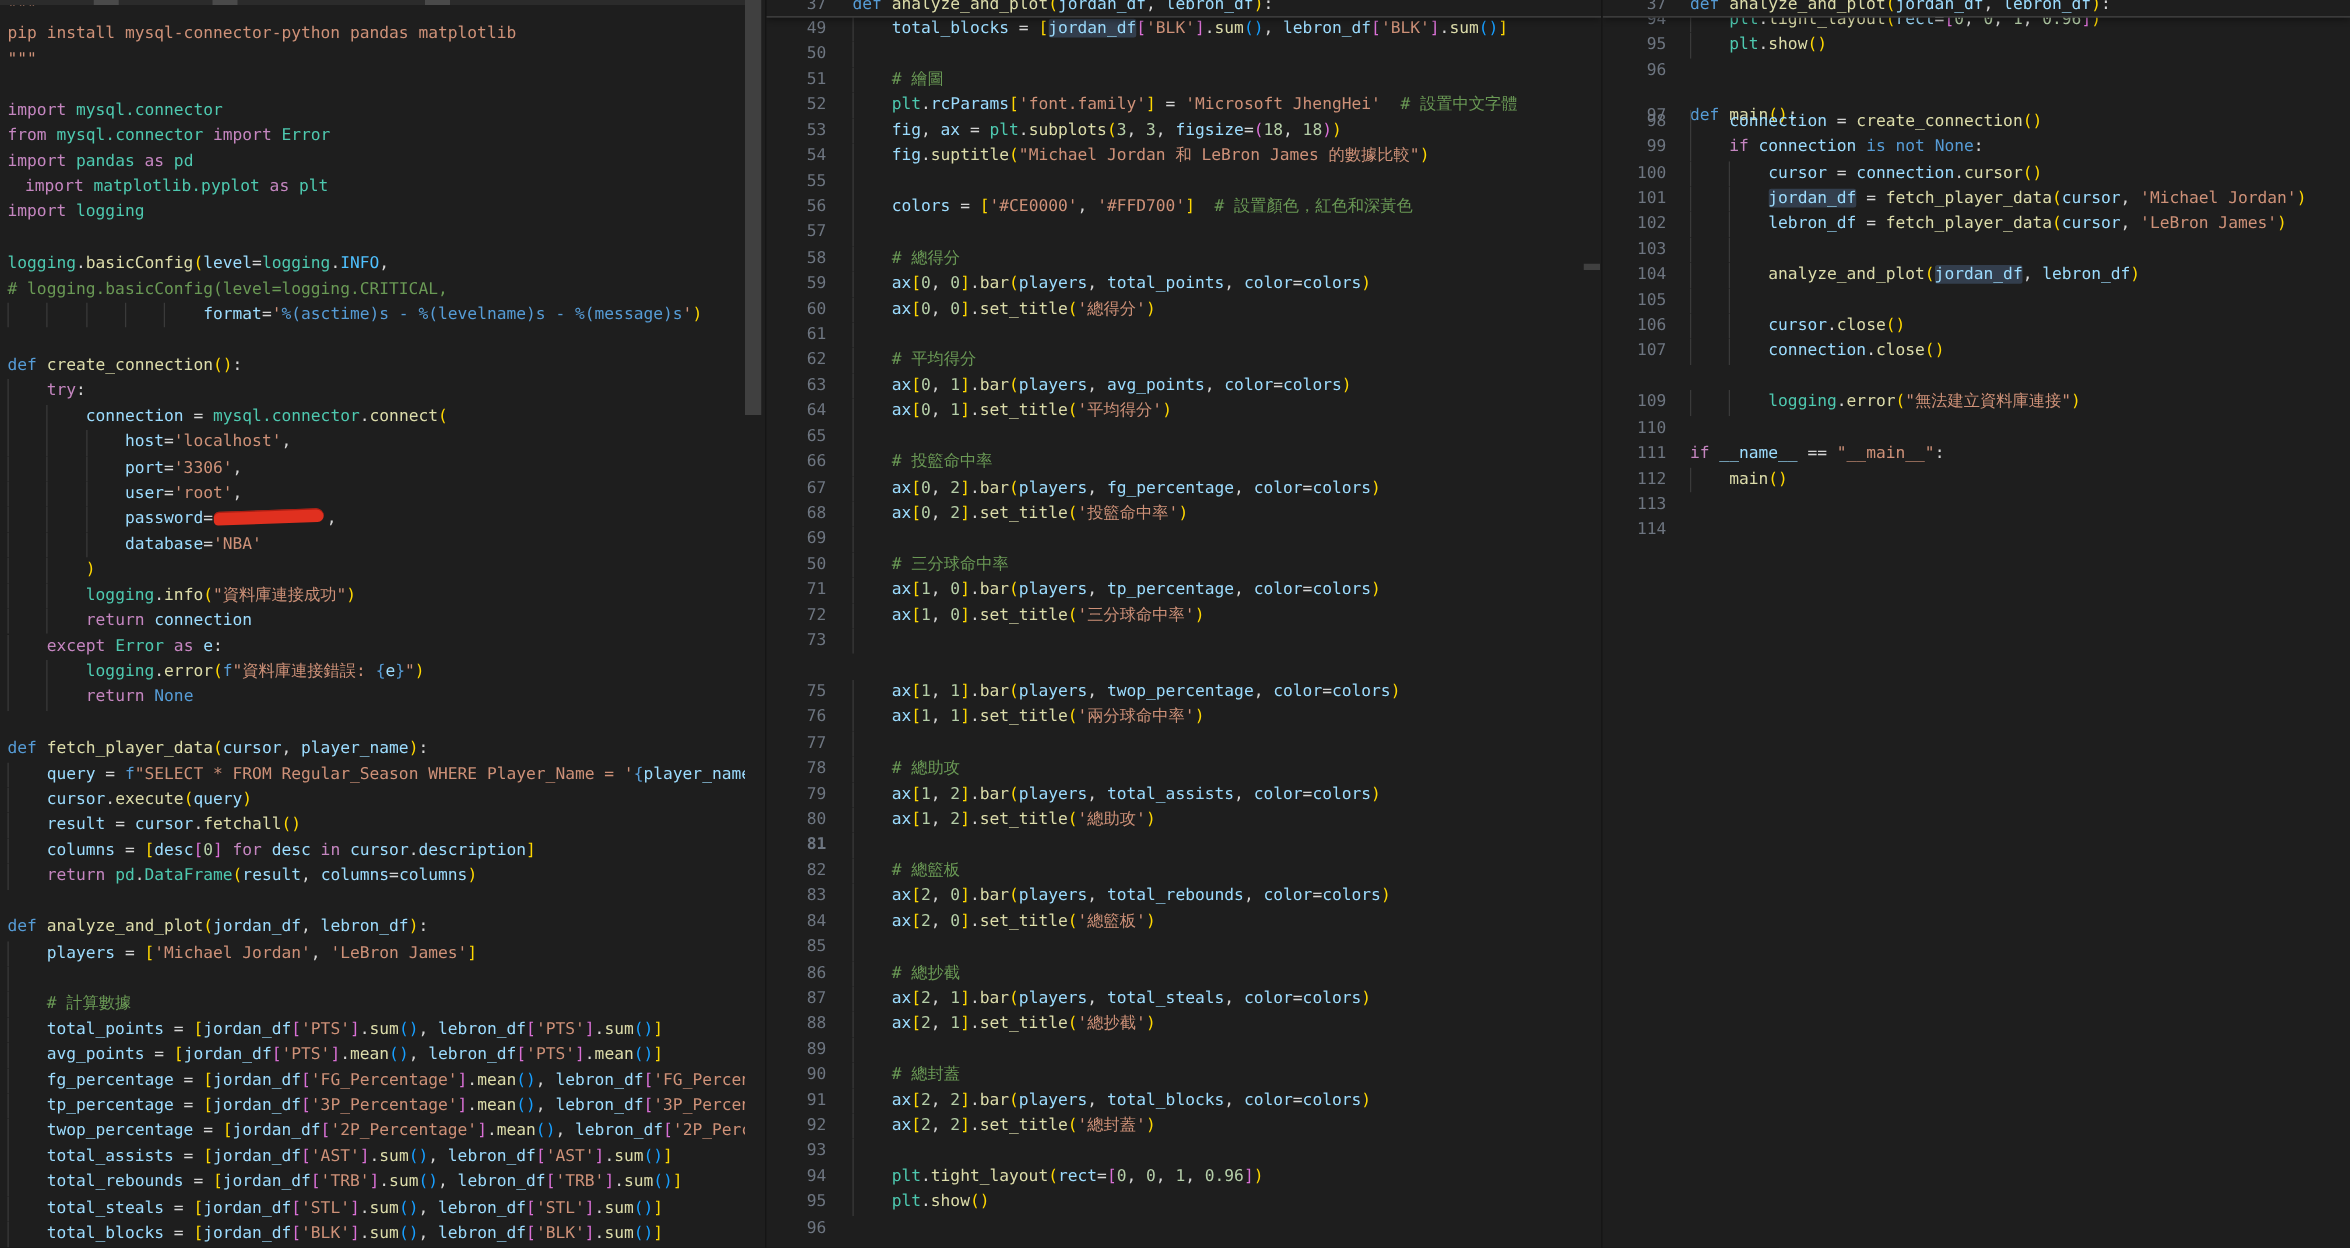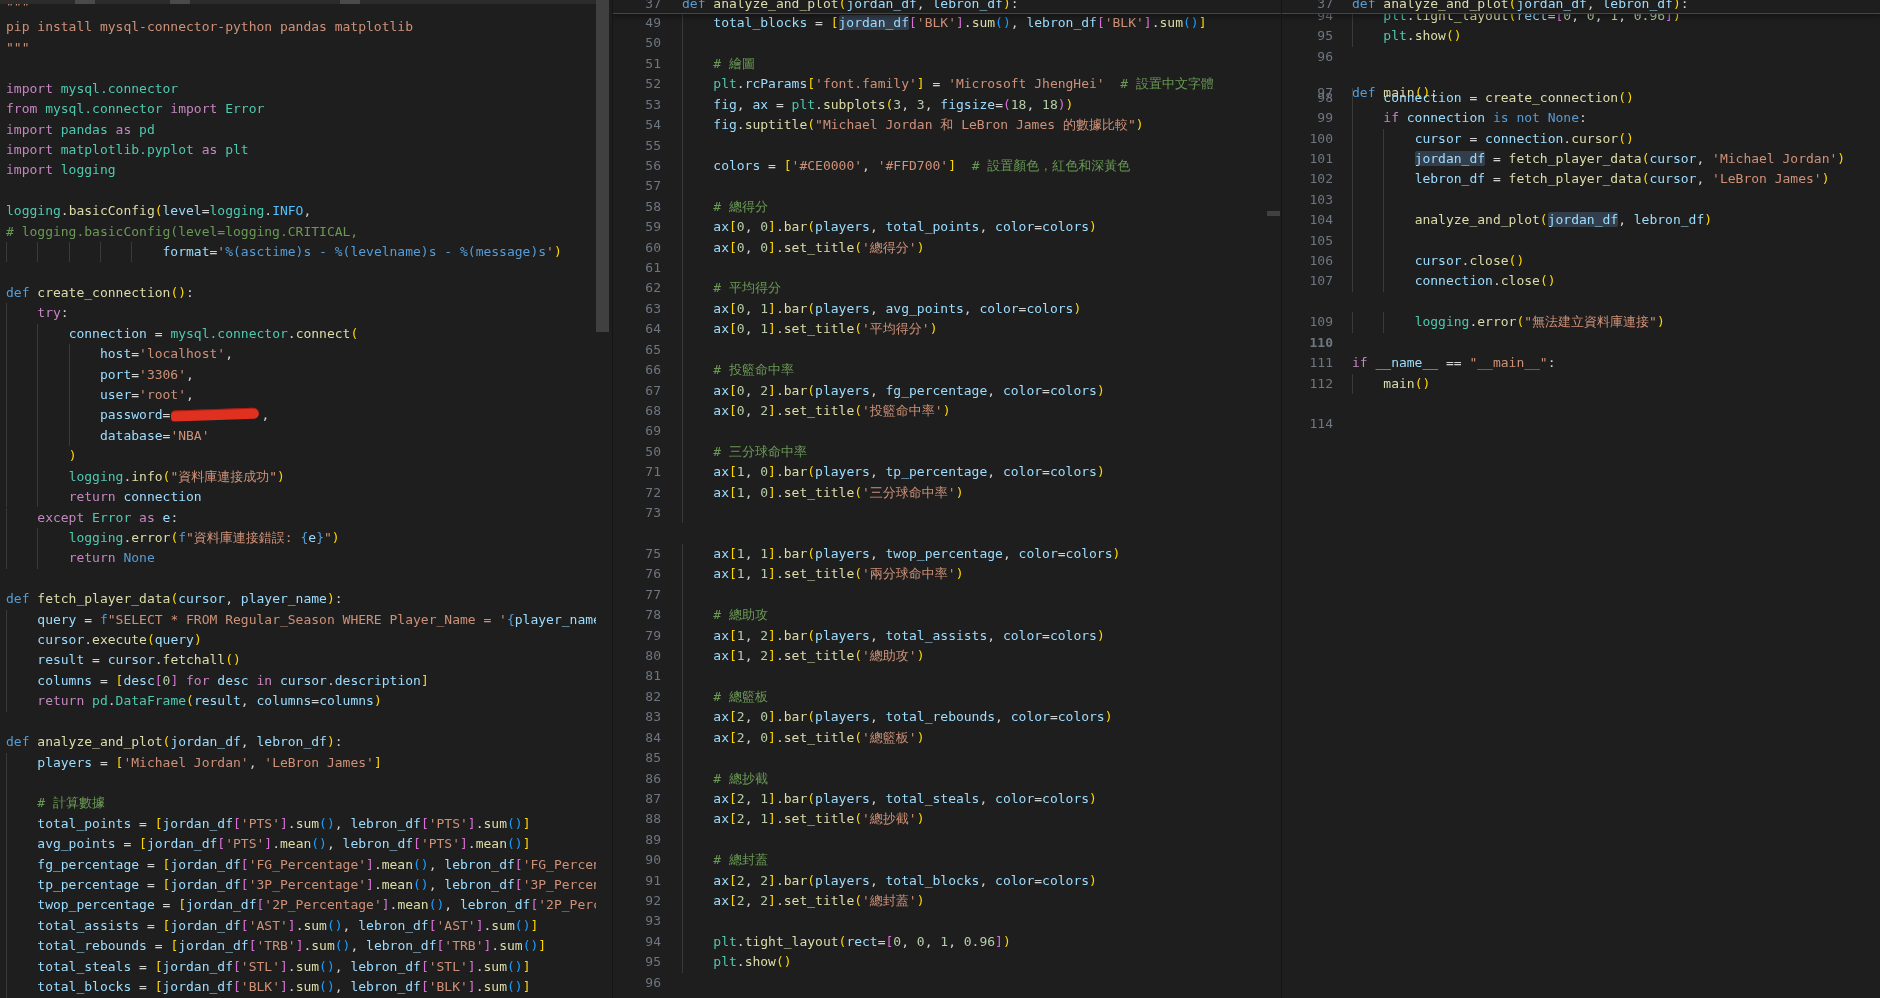--- a/index.html
+++ b/index.html
@@ -32,21 +32,21 @@
 
 <div class="editor">
   <div class="pane" style="left: 0px; width: 612px;">
       <div class="line" style="top: -3px; height: 20.42px; line-height: 20.42px; width: 596px;"><div class="code" style="left: 6px;"><span class="tk-str">"""</span></div></div>
       <div class="line" style="top: 17.42px; height: 20.42px; line-height: 20.42px; width: 596px;"><div class="code" style="left: 6px;"><span class="tk-str">pip install mysql-connector-python pandas matplotlib</span></div></div>
       <div class="line" style="top: 37.84px; height: 20.42px; line-height: 20.42px; width: 596px;"><div class="code" style="left: 6px;"><span class="tk-str">"""</span></div></div>
       <div class="line" style="top: 58.26px; height: 20.42px; line-height: 20.42px; width: 596px;"><div class="code" style="left: 6px;"></div></div>
       <div class="line" style="top: 78.68px; height: 20.42px; line-height: 20.42px; width: 596px;"><div class="code" style="left: 6px;"><span class="tk-kw">import </span><span class="tk-mod">mysql.connector</span></div></div>
       <div class="line" style="top: 99.1px; height: 20.42px; line-height: 20.42px; width: 596px;"><div class="code" style="left: 6px;"><span class="tk-kw">from </span><span class="tk-mod">mysql.connector</span><span class="tk-kw"> import </span><span class="tk-mod">Error</span></div></div>
       <div class="line" style="top: 119.52px; height: 20.42px; line-height: 20.42px; width: 596px;"><div class="code" style="left: 6px;"><span class="tk-kw">import </span><span class="tk-mod">pandas</span><span class="tk-kw"> as </span><span class="tk-mod">pd</span></div></div>
-      <div class="line" style="top: 139.94px; height: 20.42px; line-height: 20.42px; width: 596px;"><div class="code" style="left: 6px; text-align: center;"><span class="tk-kw">import </span><span class="tk-mod">matplotlib.pyplot</span><span class="tk-kw"> as </span><span class="tk-mod">plt</span></div></div>
+      <div class="line" style="top: 139.94px; height: 20.42px; line-height: 20.42px; width: 596px;"><div class="code" style="left: 20px; text-align: center;"><span class="tk-kw">import </span><span class="tk-mod">matplotlib.pyplot</span><span class="tk-kw"> as </span><span class="tk-mod">plt</span></div></div>
       <div class="line" style="top: 160.36px; height: 20.42px; line-height: 20.42px; width: 660px;"><div class="code" style="left: 6px;"><span class="tk-kw">import </span><span class="tk-mod">logging</span></div></div>
       <div class="line" style="top: 180.78px; height: 20.42px; line-height: 20.42px; width: 596px;"><div class="code" style="left: 6px;"></div></div>
       <div class="line" style="top: 201.2px; height: 20.42px; line-height: 20.42px; width: 596px;"><div class="code" style="left: 6px;"><span class="tk-mod">logging</span><span class="tk-pun">.</span><span class="tk-fn">basicConfig</span><span class="tk-b1">(</span><span class="tk-var">level</span><span class="tk-pun">=</span><span class="tk-mod">logging</span><span class="tk-pun">.</span><span class="tk-const">INFO</span><span class="tk-pun">,</span></div></div>
       <div class="line" style="top: 221.62px; height: 20.42px; line-height: 20.42px; width: 596px;"><div class="code" style="left: 6px;"><span class="tk-cmt"># logging.basicConfig(level=logging.CRITICAL,</span></div></div>
       <div class="line" style="top: 242.04px; height: 20.42px; line-height: 20.42px; width: 596px;"><div class="guide" style="left: 6px;"></div><div class="guide" style="left: 37.28px;"></div><div class="guide" style="left: 68.56px;"></div><div class="guide" style="left: 99.84px;"></div><div class="guide" style="left: 131.12px;"></div><div class="code" style="left: 6px;"><span class="tk-ws">                    </span><span class="tk-var">format</span><span class="tk-pun">=</span><span class="tk-str">'</span><span class="tk-fmt">%(asctime)s - %(levelname)s - %(message)s</span><span class="tk-str">'</span><span class="tk-b1">)</span></div></div>
       <div class="line" style="top: 262.46px; height: 20.42px; line-height: 20.42px; width: 596px;"><div class="code" style="left: 6px;"></div></div>
       <div class="line" style="top: 282.88px; height: 20.42px; line-height: 20.42px; width: 596px;"><div class="code" style="left: 6px;"><span class="tk-def">def </span><span class="tk-fn">create_connection</span><span class="tk-b1">()</span><span class="tk-pun">:</span></div></div>
       <div class="line" style="top: 303.3px; height: 20.42px; line-height: 20.42px; width: 596px;"><div class="guide" style="left: 6px;"></div><div class="code" style="left: 6px;"><span class="tk-ws">    </span><span class="tk-kw">try</span><span class="tk-pun">:</span></div></div>
       <div class="line" style="top: 323.72px; height: 20.42px; line-height: 20.42px; width: 596px;"><div class="guide" style="left: 6px;"></div><div class="guide" style="left: 37.28px;"></div><div class="code" style="left: 6px;"><span class="tk-ws">        </span><span class="tk-var">connection</span><span class="tk-pun"> = </span><span class="tk-mod">mysql.connector</span><span class="tk-pun">.</span><span class="tk-fn">connect</span><span class="tk-b1">(</span></div></div>
       <div class="line" style="top: 344.14px; height: 20.42px; line-height: 20.42px; width: 596px;"><div class="guide" style="left: 6px;"></div><div class="guide" style="left: 37.28px;"></div><div class="guide" style="left: 68.56px;"></div><div class="code" style="left: 6px;"><span class="tk-ws">            </span><span class="tk-var">host</span><span class="tk-pun">=</span><span class="tk-str">'localhost'</span><span class="tk-pun">,</span></div></div>
@@ -107,21 +107,21 @@
       <div class="line" style="top: 441.82px; height: 20.42px; line-height: 20.42px; width: 654px;"><div class="guide" style="left: 69px;"></div><div class="lnum" style="width: 48px;">50</div><div class="code" style="left: 69px;"><span class="tk-ws">    </span><span class="tk-cmt"># 三分球命中率</span></div></div>
       <div class="line" style="top: 462.24px; height: 20.42px; line-height: 20.42px; width: 654px;"><div class="guide" style="left: 69px;"></div><div class="lnum" style="width: 48px;">71</div><div class="code" style="left: 69px;"><span class="tk-ws">    </span><span class="tk-var">ax</span><span class="tk-b1">[</span><span class="tk-num">1</span><span class="tk-pun">, </span><span class="tk-num">0</span><span class="tk-b1">]</span><span class="tk-pun">.</span><span class="tk-fn">bar</span><span class="tk-b1">(</span><span class="tk-var">players</span><span class="tk-pun">, </span><span class="tk-var">tp_percentage</span><span class="tk-pun">, </span><span class="tk-var">color</span><span class="tk-pun">=</span><span class="tk-var">colors</span><span class="tk-b1">)</span></div></div>
       <div class="line" style="top: 482.66px; height: 20.42px; line-height: 20.42px; width: 654px;"><div class="guide" style="left: 69px;"></div><div class="lnum" style="width: 48px;">72</div><div class="code" style="left: 69px;"><span class="tk-ws">    </span><span class="tk-var">ax</span><span class="tk-b1">[</span><span class="tk-num">1</span><span class="tk-pun">, </span><span class="tk-num">0</span><span class="tk-b1">]</span><span class="tk-pun">.</span><span class="tk-fn">set_title</span><span class="tk-b1">(</span><span class="tk-str">'三分球命中率'</span><span class="tk-b1">)</span></div></div>
       <div class="line" style="top: 503.08px; height: 20.42px; line-height: 20.42px; width: 654px;"><div class="guide" style="left: 69px;"></div><div class="lnum" style="width: 48px;">73</div><div class="code" style="left: 69px;"></div></div>
       <div class="line" style="top: 543.92px; height: 20.42px; line-height: 20.42px; width: 654px;"><div class="guide" style="left: 69px;"></div><div class="lnum" style="width: 48px;">75</div><div class="code" style="left: 69px;"><span class="tk-ws">    </span><span class="tk-var">ax</span><span class="tk-b1">[</span><span class="tk-num">1</span><span class="tk-pun">, </span><span class="tk-num">1</span><span class="tk-b1">]</span><span class="tk-pun">.</span><span class="tk-fn">bar</span><span class="tk-b1">(</span><span class="tk-var">players</span><span class="tk-pun">, </span><span class="tk-var">twop_percentage</span><span class="tk-pun">, </span><span class="tk-var">color</span><span class="tk-pun">=</span><span class="tk-var">colors</span><span class="tk-b1">)</span></div></div>
       <div class="line" style="top: 564.34px; height: 20.42px; line-height: 20.42px; width: 654px;"><div class="guide" style="left: 69px;"></div><div class="lnum" style="width: 48px;">76</div><div class="code" style="left: 69px;"><span class="tk-ws">    </span><span class="tk-var">ax</span><span class="tk-b1">[</span><span class="tk-num">1</span><span class="tk-pun">, </span><span class="tk-num">1</span><span class="tk-b1">]</span><span class="tk-pun">.</span><span class="tk-fn">set_title</span><span class="tk-b1">(</span><span class="tk-str">'兩分球命中率'</span><span class="tk-b1">)</span></div></div>
       <div class="line" style="top: 584.76px; height: 20.42px; line-height: 20.42px; width: 654px;"><div class="guide" style="left: 69px;"></div><div class="lnum" style="width: 48px;">77</div><div class="code" style="left: 69px;"></div></div>
       <div class="line" style="top: 605.18px; height: 20.42px; line-height: 20.42px; width: 654px;"><div class="guide" style="left: 69px;"></div><div class="lnum" style="width: 48px;">78</div><div class="code" style="left: 69px;"><span class="tk-ws">    </span><span class="tk-cmt"># 總助攻</span></div></div>
       <div class="line" style="top: 625.6px; height: 20.42px; line-height: 20.42px; width: 654px;"><div class="guide" style="left: 69px;"></div><div class="lnum" style="width: 48px;">79</div><div class="code" style="left: 69px;"><span class="tk-ws">    </span><span class="tk-var">ax</span><span class="tk-b1">[</span><span class="tk-num">1</span><span class="tk-pun">, </span><span class="tk-num">2</span><span class="tk-b1">]</span><span class="tk-pun">.</span><span class="tk-fn">bar</span><span class="tk-b1">(</span><span class="tk-var">players</span><span class="tk-pun">, </span><span class="tk-var">total_assists</span><span class="tk-pun">, </span><span class="tk-var">color</span><span class="tk-pun">=</span><span class="tk-var">colors</span><span class="tk-b1">)</span></div></div>
       <div class="line" style="top: 646.02px; height: 20.42px; line-height: 20.42px; width: 654px;"><div class="guide" style="left: 69px;"></div><div class="lnum" style="width: 48px;">80</div><div class="code" style="left: 69px;"><span class="tk-ws">    </span><span class="tk-var">ax</span><span class="tk-b1">[</span><span class="tk-num">1</span><span class="tk-pun">, </span><span class="tk-num">2</span><span class="tk-b1">]</span><span class="tk-pun">.</span><span class="tk-fn">set_title</span><span class="tk-b1">(</span><span class="tk-str">'總助攻'</span><span class="tk-b1">)</span></div></div>
-      <div class="line" style="top: 666.44px; height: 20.42px; line-height: 20.42px; width: 654px;"><div class="guide" style="left: 69px;"></div><div class="lnum" style="width: 48px;">81</div><div class="code" style="left: 69px;"></div></div>
+      <div class="line" style="top: 666.44px; height: 20.42px; line-height: 20.42px; width: 654px; font-weight: bold;"><div class="guide" style="left: 69px;"></div><div class="lnum" style="width: 48px;">81</div><div class="code" style="left: 69px;"></div></div>
       <div class="line" style="top: 686.86px; height: 20.42px; line-height: 20.42px; width: 654px;"><div class="guide" style="left: 69px;"></div><div class="lnum" style="width: 48px;">82</div><div class="code" style="left: 69px;"><span class="tk-ws">    </span><span class="tk-cmt"># 總籃板</span></div></div>
       <div class="line" style="top: 707.28px; height: 20.42px; line-height: 20.42px; width: 654px;"><div class="guide" style="left: 69px;"></div><div class="lnum" style="width: 48px;">83</div><div class="code" style="left: 69px;"><span class="tk-ws">    </span><span class="tk-var">ax</span><span class="tk-b1">[</span><span class="tk-num">2</span><span class="tk-pun">, </span><span class="tk-num">0</span><span class="tk-b1">]</span><span class="tk-pun">.</span><span class="tk-fn">bar</span><span class="tk-b1">(</span><span class="tk-var">players</span><span class="tk-pun">, </span><span class="tk-var">total_rebounds</span><span class="tk-pun">, </span><span class="tk-var">color</span><span class="tk-pun">=</span><span class="tk-var">colors</span><span class="tk-b1">)</span></div></div>
       <div class="line" style="top: 727.7px; height: 20.42px; line-height: 20.42px; width: 654px;"><div class="guide" style="left: 69px;"></div><div class="lnum" style="width: 48px;">84</div><div class="code" style="left: 69px;"><span class="tk-ws">    </span><span class="tk-var">ax</span><span class="tk-b1">[</span><span class="tk-num">2</span><span class="tk-pun">, </span><span class="tk-num">0</span><span class="tk-b1">]</span><span class="tk-pun">.</span><span class="tk-fn">set_title</span><span class="tk-b1">(</span><span class="tk-str">'總籃板'</span><span class="tk-b1">)</span></div></div>
       <div class="line" style="top: 748.12px; height: 20.42px; line-height: 20.42px; width: 654px;"><div class="guide" style="left: 69px;"></div><div class="lnum" style="width: 48px;">85</div><div class="code" style="left: 69px;"></div></div>
       <div class="line" style="top: 768.54px; height: 20.42px; line-height: 20.42px; width: 654px;"><div class="guide" style="left: 69px;"></div><div class="lnum" style="width: 48px;">86</div><div class="code" style="left: 69px;"><span class="tk-ws">    </span><span class="tk-cmt"># 總抄截</span></div></div>
       <div class="line" style="top: 788.96px; height: 20.42px; line-height: 20.42px; width: 654px;"><div class="guide" style="left: 69px;"></div><div class="lnum" style="width: 48px;">87</div><div class="code" style="left: 69px;"><span class="tk-ws">    </span><span class="tk-var">ax</span><span class="tk-b1">[</span><span class="tk-num">2</span><span class="tk-pun">, </span><span class="tk-num">1</span><span class="tk-b1">]</span><span class="tk-pun">.</span><span class="tk-fn">bar</span><span class="tk-b1">(</span><span class="tk-var">players</span><span class="tk-pun">, </span><span class="tk-var">total_steals</span><span class="tk-pun">, </span><span class="tk-var">color</span><span class="tk-pun">=</span><span class="tk-var">colors</span><span class="tk-b1">)</span></div></div>
       <div class="line" style="top: 809.38px; height: 20.42px; line-height: 20.42px; width: 654px;"><div class="guide" style="left: 69px;"></div><div class="lnum" style="width: 48px;">88</div><div class="code" style="left: 69px;"><span class="tk-ws">    </span><span class="tk-var">ax</span><span class="tk-b1">[</span><span class="tk-num">2</span><span class="tk-pun">, </span><span class="tk-num">1</span><span class="tk-b1">]</span><span class="tk-pun">.</span><span class="tk-fn">set_title</span><span class="tk-b1">(</span><span class="tk-str">'總抄截'</span><span class="tk-b1">)</span></div></div>
       <div class="line" style="top: 829.8px; height: 20.42px; line-height: 20.42px; width: 654px;"><div class="guide" style="left: 69px;"></div><div class="lnum" style="width: 48px;">89</div><div class="code" style="left: 69px;"></div></div>
       <div class="line" style="top: 850.22px; height: 20.42px; line-height: 20.42px; width: 654px;"><div class="guide" style="left: 69px;"></div><div class="lnum" style="width: 48px;">90</div><div class="code" style="left: 69px;"><span class="tk-ws">    </span><span class="tk-cmt"># 總封蓋</span></div></div>
       <div class="line" style="top: 870.64px; height: 20.42px; line-height: 20.42px; width: 654px;"><div class="guide" style="left: 69px;"></div><div class="lnum" style="width: 48px;">91</div><div class="code" style="left: 69px;"><span class="tk-ws">    </span><span class="tk-var">ax</span><span class="tk-b1">[</span><span class="tk-num">2</span><span class="tk-pun">, </span><span class="tk-num">2</span><span class="tk-b1">]</span><span class="tk-pun">.</span><span class="tk-fn">bar</span><span class="tk-b1">(</span><span class="tk-var">players</span><span class="tk-pun">, </span><span class="tk-var">total_blocks</span><span class="tk-pun">, </span><span class="tk-var">color</span><span class="tk-pun">=</span><span class="tk-var">colors</span><span class="tk-b1">)</span></div></div>
@@ -144,23 +144,24 @@
       <div class="line" style="top: 108.1px; height: 20.42px; line-height: 20.42px; width: 598px;"><div class="guide" style="left: 70px;"></div><div class="lnum" style="width: 51px;">99</div><div class="code" style="left: 70px;"><span class="tk-ws">    </span><span class="tk-kw">if </span><span class="tk-var">connection</span><span class="tk-def"> is not </span><span class="tk-def">None</span><span class="tk-pun">:</span></div></div>
       <div class="line" style="top: 128.52px; height: 20.42px; line-height: 20.42px; width: 598px;"><div class="guide" style="left: 70px;"></div><div class="guide" style="left: 101.28px;"></div><div class="lnum" style="width: 51px;">100</div><div class="code" style="left: 70px;"><span class="tk-ws">        </span><span class="tk-var">cursor</span><span class="tk-pun"> = </span><span class="tk-var">connection</span><span class="tk-pun">.</span><span class="tk-fn">cursor</span><span class="tk-b1">()</span></div></div>
       <div class="line" style="top: 148.94px; height: 20.42px; line-height: 20.42px; width: 598px;"><div class="guide" style="left: 70px;"></div><div class="guide" style="left: 101.28px;"></div><div class="lnum" style="width: 51px;">101</div><div class="code" style="left: 70px;"><span class="tk-ws">        </span><span class="tk-hl">jordan_df</span><span class="tk-pun"> = </span><span class="tk-fn">fetch_player_data</span><span class="tk-b1">(</span><span class="tk-var">cursor</span><span class="tk-pun">, </span><span class="tk-str">'Michael Jordan'</span><span class="tk-b1">)</span></div></div>
       <div class="line" style="top: 169.36px; height: 20.42px; line-height: 20.42px; width: 598px;"><div class="guide" style="left: 70px;"></div><div class="guide" style="left: 101.28px;"></div><div class="lnum" style="width: 51px;">102</div><div class="code" style="left: 70px;"><span class="tk-ws">        </span><span class="tk-var">lebron_df</span><span class="tk-pun"> = </span><span class="tk-fn">fetch_player_data</span><span class="tk-b1">(</span><span class="tk-var">cursor</span><span class="tk-pun">, </span><span class="tk-str">'LeBron James'</span><span class="tk-b1">)</span></div></div>
       <div class="line" style="top: 189.78px; height: 20.42px; line-height: 20.42px; width: 598px;"><div class="guide" style="left: 70px;"></div><div class="guide" style="left: 101.28px;"></div><div class="lnum" style="width: 51px;">103</div><div class="code" style="left: 70px;"></div></div>
       <div class="line" style="top: 210.2px; height: 20.42px; line-height: 20.42px; width: 598px;"><div class="guide" style="left: 70px;"></div><div class="guide" style="left: 101.28px;"></div><div class="lnum" style="width: 51px;">104</div><div class="code" style="left: 70px;"><span class="tk-ws">        </span><span class="tk-fn">analyze_and_plot</span><span class="tk-b1">(</span><span class="tk-hl">jordan_df</span><span class="tk-pun">, </span><span class="tk-var">lebron_df</span><span class="tk-b1">)</span></div></div>
       <div class="line" style="top: 230.62px; height: 20.42px; line-height: 20.42px; width: 598px;"><div class="guide" style="left: 70px;"></div><div class="guide" style="left: 101.28px;"></div><div class="lnum" style="width: 51px;">105</div><div class="code" style="left: 70px;"></div></div>
       <div class="line" style="top: 251.04px; height: 20.42px; line-height: 20.42px; width: 598px;"><div class="guide" style="left: 70px;"></div><div class="guide" style="left: 101.28px;"></div><div class="lnum" style="width: 51px;">106</div><div class="code" style="left: 70px;"><span class="tk-ws">        </span><span class="tk-var">cursor</span><span class="tk-pun">.</span><span class="tk-fn">close</span><span class="tk-b1">()</span></div></div>
       <div class="line" style="top: 271.46px; height: 20.42px; line-height: 20.42px; width: 598px;"><div class="guide" style="left: 70px;"></div><div class="guide" style="left: 101.28px;"></div><div class="lnum" style="width: 51px;">107</div><div class="code" style="left: 70px;"><span class="tk-ws">        </span><span class="tk-var">connection</span><span class="tk-pun">.</span><span class="tk-fn">close</span><span class="tk-b1">()</span></div></div>
       <div class="line" style="top: 312.3px; height: 20.42px; line-height: 20.42px; width: 598px;"><div class="guide" style="left: 70px;"></div><div class="guide" style="left: 101.28px;"></div><div class="lnum" style="width: 51px;">109</div><div class="code" style="left: 70px;"><span class="tk-ws">        </span><span class="tk-mod">logging</span><span class="tk-pun">.</span><span class="tk-fn">error</span><span class="tk-b1">(</span><span class="tk-str">"無法建立資料庫連接"</span><span class="tk-b1">)</span></div></div>
-      <div class="line" style="top: 332.72px; height: 20.42px; line-height: 20.42px; width: 598px; font-weight: bold;"><div class="lnum" style="width: 51px;">110</div><div class="code" style="left: 70px;"></div></div>
+      <div class="line" style="top: 332.72px; height: 20.42px; line-height: 20.42px; width: 598px;"><div class="lnum" style="width: 51px;">110</div><div class="code" style="left: 70px;"></div></div>
       <div class="line" style="top: 353.14px; height: 20.42px; line-height: 20.42px; width: 598px;"><div class="lnum" style="width: 51px;">111</div><div class="code" style="left: 70px;"><span class="tk-kw">if </span><span class="tk-var">__name__</span><span class="tk-pun"> == </span><span class="tk-str">"__main__"</span><span class="tk-pun">:</span></div></div>
       <div class="line" style="top: 373.56px; height: 20.42px; line-height: 20.42px; width: 598px;"><div class="guide" style="left: 70px;"></div><div class="lnum" style="width: 51px;">112</div><div class="code" style="left: 70px;"><span class="tk-ws">    </span><span class="tk-fn">main</span><span class="tk-b1">()</span></div></div>
+      <div class="line" style="top: 393.98px; height: 20.42px; line-height: 20.42px; width: 598px;"><div class="lnum" style="width: 51px;">113</div><div class="code" style="left: 70px;"></div></div>
       <div class="line" style="top: 414.4px; height: 20.42px; line-height: 20.42px; width: 598px;"><div class="lnum" style="width: 51px;">114</div><div class="code" style="left: 70px;"></div></div>
       <div class="sticky" style="top: -6px; height: 19px; line-height: 19px;">
         <div class="lnum" style="width: 51px;">37</div>
         <div class="code" style="left: 70px;"><span class="tk-def">def </span><span class="tk-fn">analyze_and_plot</span><span class="tk-b1">(</span><span class="tk-var">jordan_df</span><span class="tk-pun">, </span><span class="tk-var">lebron_df</span><span class="tk-b1">)</span><span class="tk-pun">:</span></div>
       </div>
     </div>
   <div class="divider" style="left:612px"></div>
   <div class="divider" style="left:1281px"></div>
   <div class="topstrip"></div>
   <div class="topdash" style="left:75px"></div>

